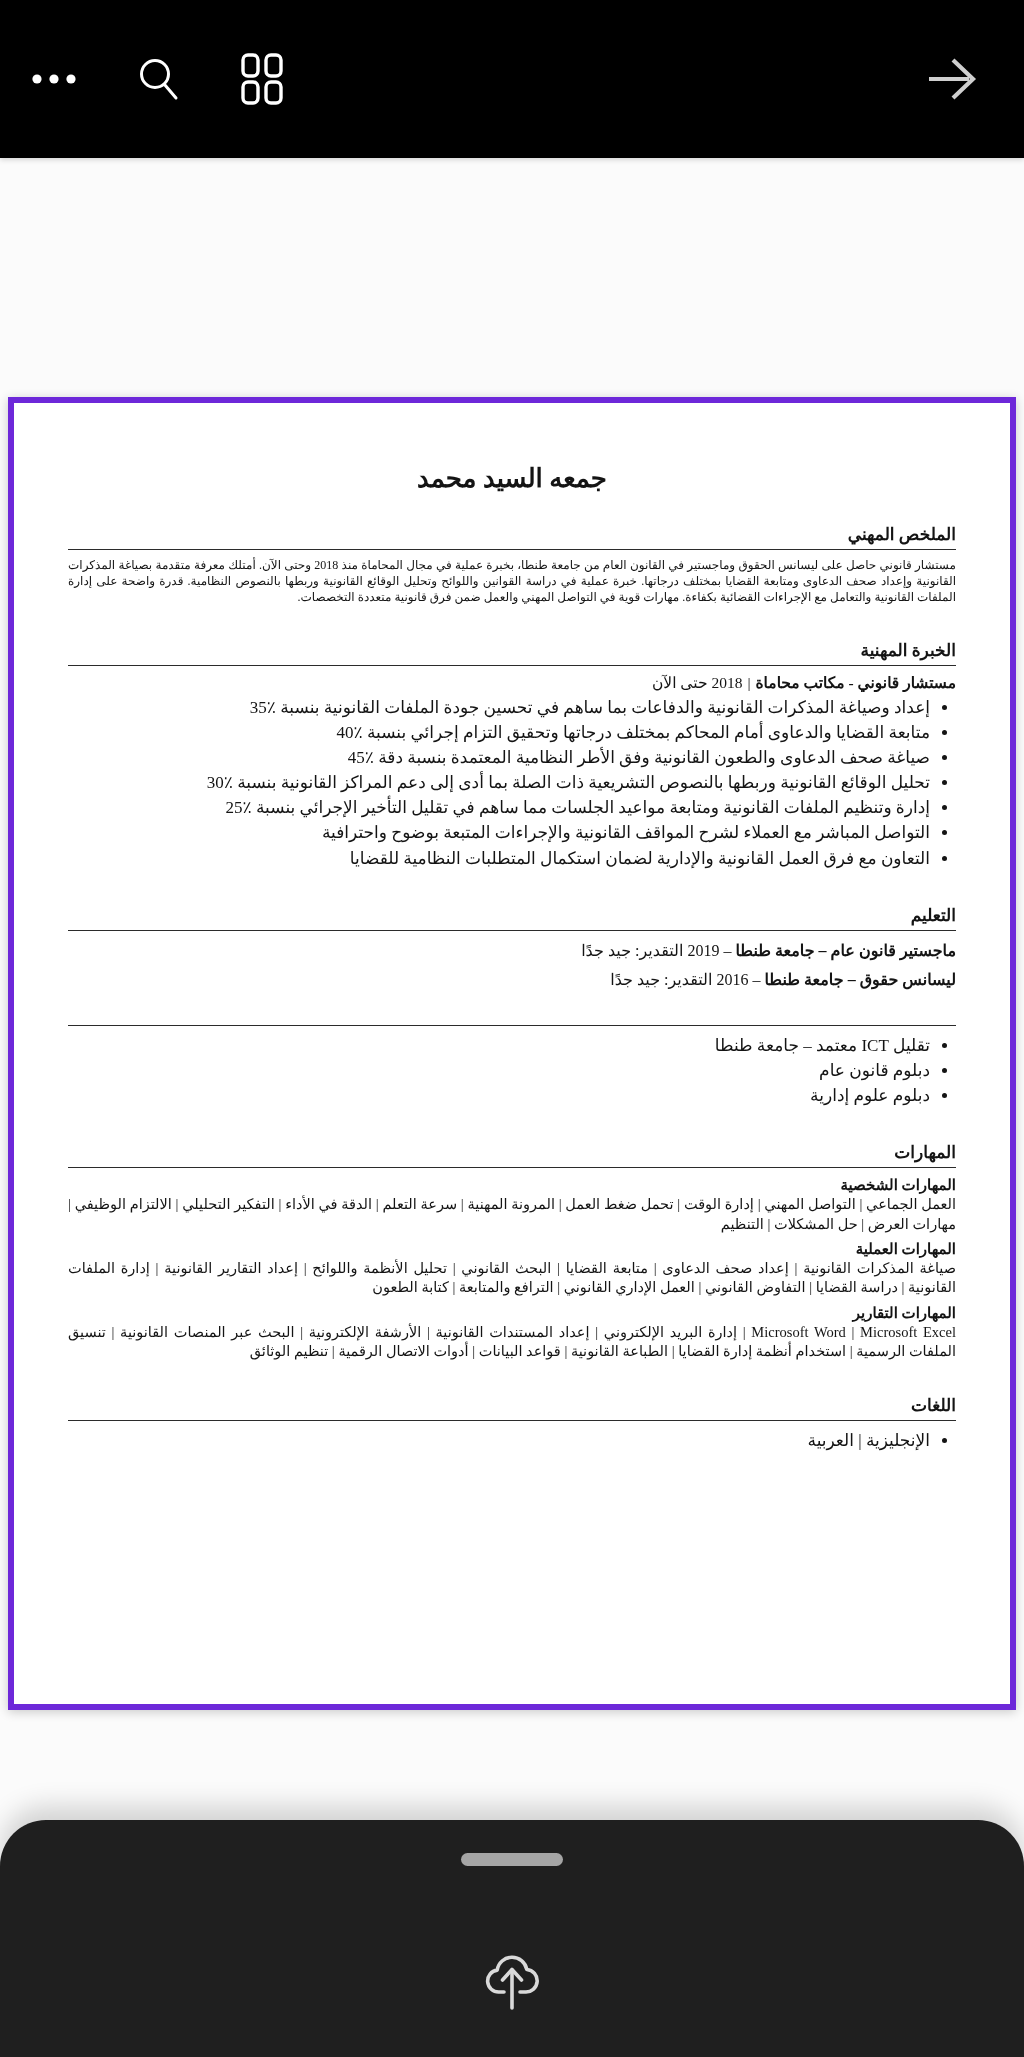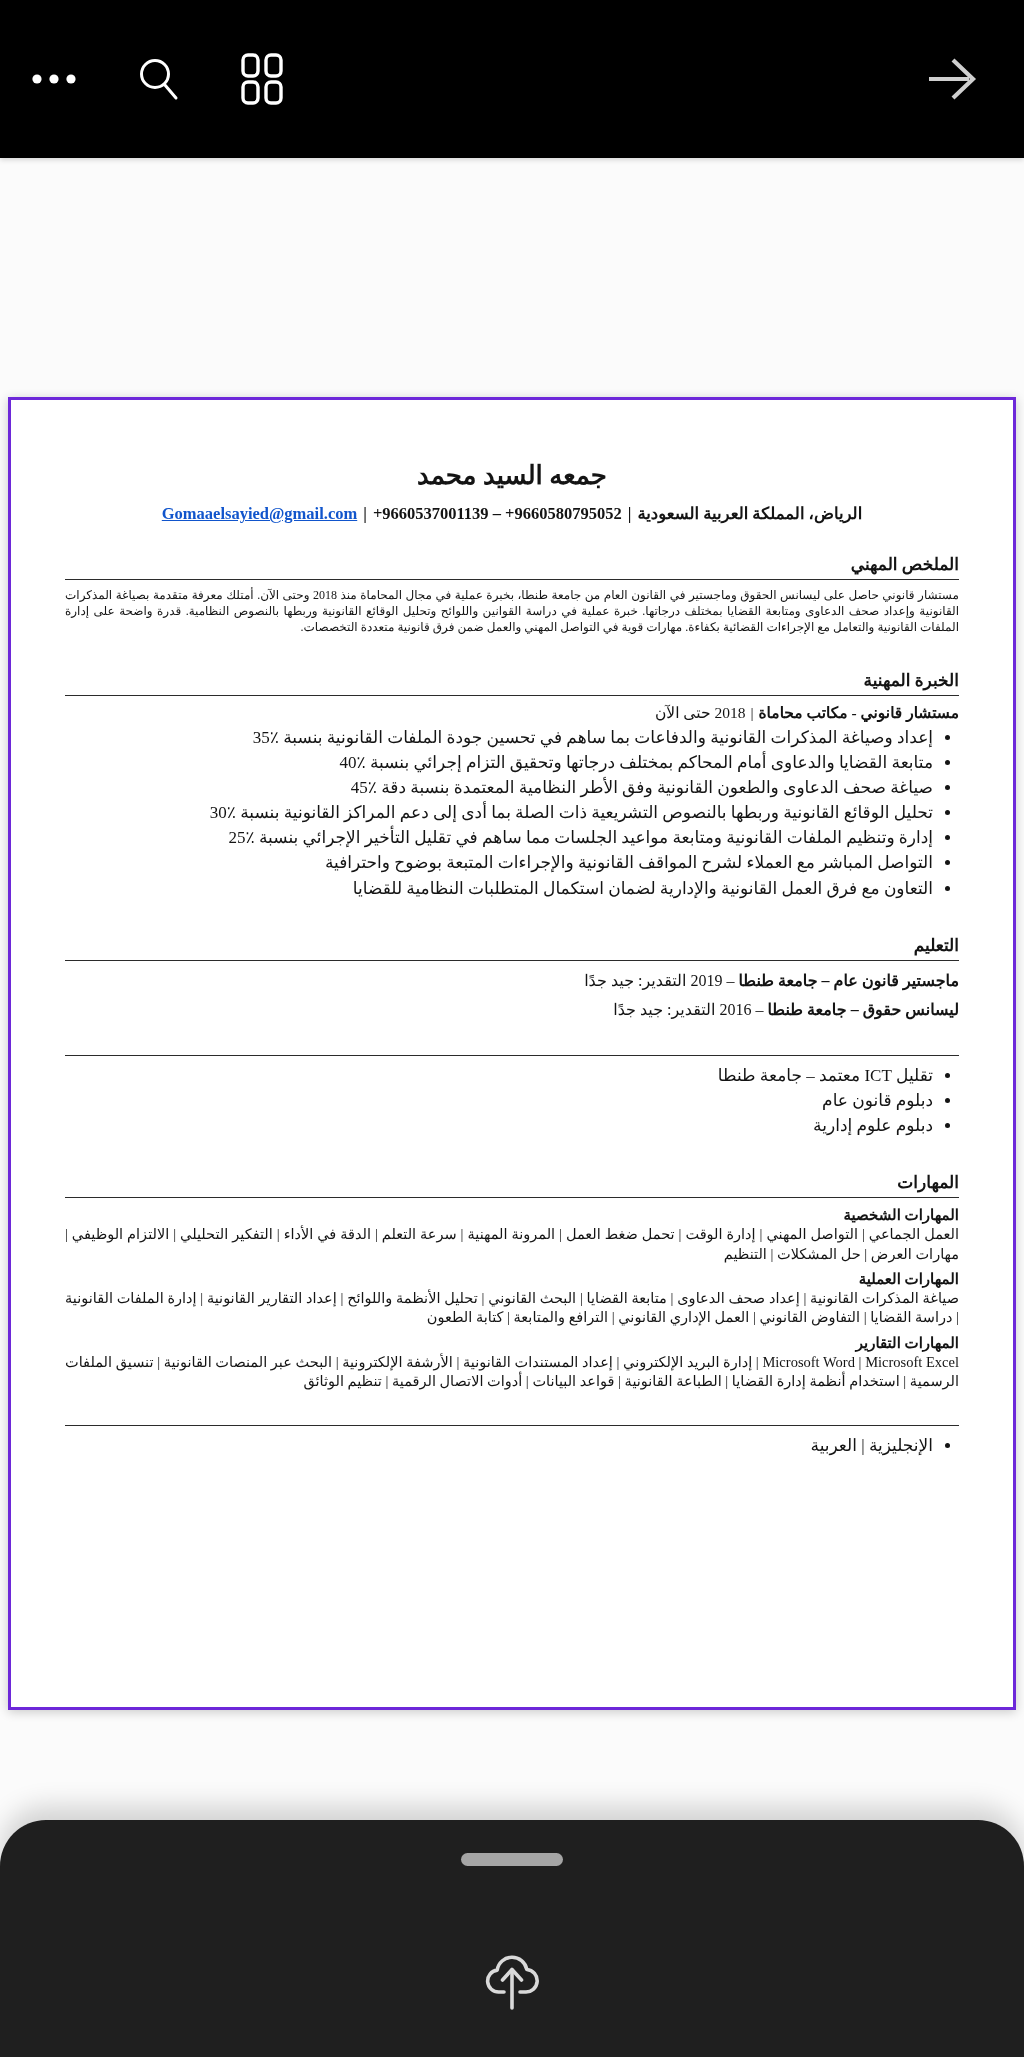--- a/index.html
+++ b/index.html
@@ -15,21 +15,21 @@
     box-shadow:0 2px 5px rgba(0,0,0,0.15);
     z-index:5;
   }
   .toolbar .left-group{display:flex;align-items:center;gap:56px;margin-left:30px;}
   .icon-btn{background:none;border:none;padding:0;display:flex;align-items:center;justify-content:center;cursor:pointer;width:48px;height:48px;}
   .icon-btn svg{display:block;}
   .fwd-btn{position:absolute;right:48px;top:55px;}
   
   .page{
     position:absolute;left:8px;right:8px;top:397px;height:1313px;
-    background:#fff;border:3px solid #6d28d9;
+    background:#fff;border:6px solid #6d28d9;
     box-shadow:0 2px 10px rgba(0,0,0,0.20);
     box-sizing:border-box;padding:46px 54px;
     direction:rtl;color:#141414;
   }
   .doc-name{text-align:center;font-size:26px;font-weight:bold;margin:14px 0 0;}
   .contact{text-align:center;font-size:16.5px;font-weight:bold;margin-top:13px;}
   .contact .sep{padding:0 6px;}
   .contact a{color:#1155cc;text-decoration:underline;}
   .section{margin-top:34px;}
   .section.first{margin-top:30px;}
@@ -100,23 +100,20 @@
         <polyline points="26,5 46,24 26,43" stroke="#cfcfcf" stroke-width="4.2" fill="none"></polyline>
       </svg>
     </span>
   </button>
 </header>
 
 <main class="page" dir="rtl">
 
   <h1 class="doc-name">جمعه السيد محمد</h1>
 
-  <div class="contact">
-    <span>الرياض، المملكة العربية السعودية</span><span class="sep">|</span><bdi dir="ltr">+9660537001139 – +9660580795052</bdi><span class="sep">|</span><a href="#">Gomaaelsayied@gmail.com</a>
-  </div>
 
   <section class="section first">
     <h2 class="sec-title">الملخص المهني</h2>
     <hr class="sec-rule">
     <p class="body-text">مستشار قانوني حاصل على ليسانس الحقوق وماجستير في القانون العام من جامعة طنطا، بخبرة عملية في مجال المحاماة منذ 2018 وحتى الآن. أمتلك معرفة متقدمة بصياغة المذكرات القانونية وإعداد صحف الدعاوى ومتابعة القضايا بمختلف درجاتها. خبرة عملية في دراسة القوانين واللوائح وتحليل الوقائع القانونية وربطها بالنصوص النظامية. قدرة واضحة على إدارة الملفات القانونية والتعامل مع الإجراءات القضائية بكفاءة. مهارات قوية في التواصل المهني والعمل ضمن فرق قانونية متعددة التخصصات.</p>
   </section>
 
   <section class="section">
     <h2 class="sec-title">الخبرة المهنية</h2>
     <hr class="sec-rule">
@@ -161,20 +158,21 @@
     <hr class="sec-rule">
     <h3 class="skill-label">المهارات الشخصية</h3>
     <p class="skill-text">العمل الجماعي | التواصل المهني | إدارة الوقت | تحمل ضغط العمل | المرونة المهنية | سرعة التعلم | الدقة في الأداء | التفكير التحليلي | الالتزام الوظيفي | مهارات العرض | حل المشكلات | التنظيم</p>
     <h3 class="skill-label">المهارات العملية</h3>
     <p class="skill-text">صياغة المذكرات القانونية | إعداد صحف الدعاوى | متابعة القضايا | البحث القانوني | تحليل الأنظمة واللوائح | إعداد التقارير القانونية | إدارة الملفات القانونية | دراسة القضايا | التفاوض القانوني | العمل الإداري القانوني | الترافع والمتابعة | كتابة الطعون</p>
     <h3 class="skill-label">المهارات التقارير</h3>
     <p class="skill-text">Microsoft Word | Microsoft Excel | إدارة البريد الإلكتروني | إعداد المستندات القانونية | الأرشفة الإلكترونية | البحث عبر المنصات القانونية | تنسيق الملفات الرسمية | استخدام أنظمة إدارة القضايا | الطباعة القانونية | قواعد البيانات | أدوات الاتصال الرقمية | تنظيم الوثائق</p>
   </section>
 
   <section class="section">
+    <h2 class="sec-title">اللغات</h2>
     <hr class="sec-rule">
     <ul class="rtl-list">
       <li>الإنجليزية | العربية</li>
     </ul>
   </section>
 
 </main>
 
 <div class="sheet">
   <button class="sheet-handle" aria-label="drag handle"></button>

